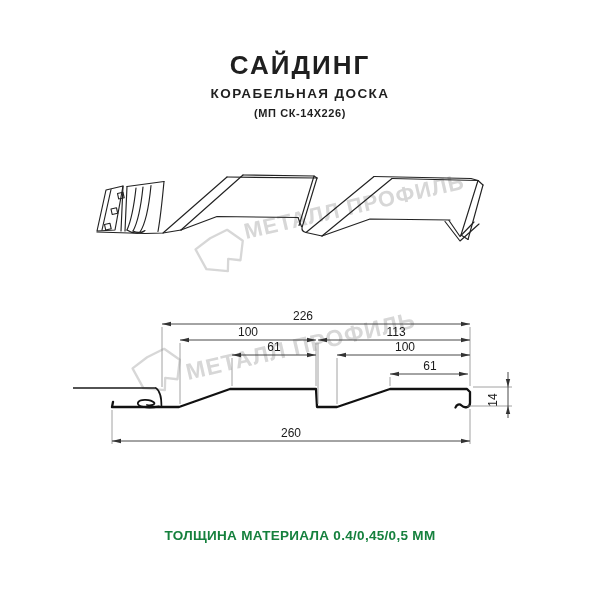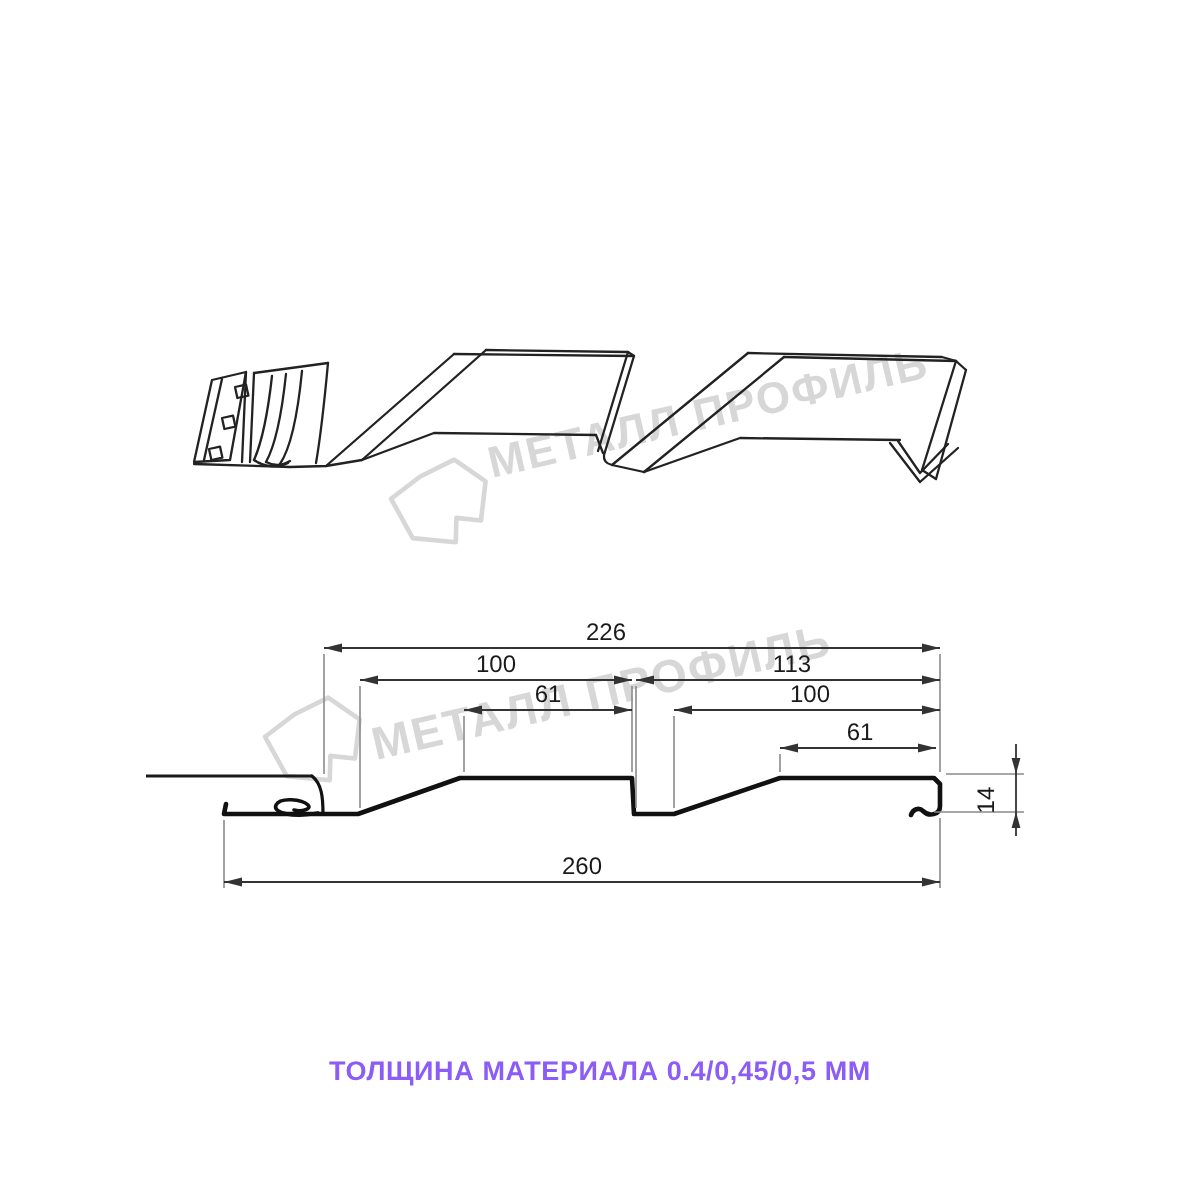--- a/index.html
+++ b/index.html
@@ -6,38 +6,43 @@
   .page{
     position:relative;width:600px;height:600px;background:#ffffff;
     font-family:"Liberation Sans",sans-serif;overflow:hidden;color:#1f1f1f;
   }
   .header{position:absolute;top:52px;left:0;width:600px;text-align:center;}
   .title{font-size:26px;font-weight:800;letter-spacing:2px;margin:0;line-height:1;}
   .subtitle{font-size:13.5px;font-weight:700;letter-spacing:1.4px;margin-top:9px;line-height:1;}
   .code{font-size:11px;font-weight:700;letter-spacing:0.6px;margin-top:7px;line-height:1;}
   .footer{
     position:absolute;top:528px;left:0;width:600px;text-align:center;
-    font-size:13.5px;font-weight:700;letter-spacing:0.3px;color:#8b5cf6;
+    font-size:13.5px;font-weight:700;letter-spacing:0.3px;color:#15803d;
   }
   svg.scene{position:absolute;left:0;top:0;}
   .sketch{stroke:#222222;stroke-width:1.15;fill:none;stroke-linejoin:round;stroke-linecap:round;}
   .profile{stroke:#111111;stroke-width:2.3;fill:none;stroke-linejoin:round;stroke-linecap:round;}
   .thinline{stroke:#1a1a1a;stroke-width:1.4;fill:none;}
   .ext{stroke:#8a8a8a;stroke-width:0.8;fill:none;}
   .dim{stroke:#333333;stroke-width:0.9;fill:none;}
   .arr{fill:#333333;stroke:none;}
   .dim-label{font-family:"Liberation Sans",sans-serif;font-size:12px;fill:#1a1a1a;text-anchor:middle;}
   .wm-text{font-family:"Liberation Sans",sans-serif;font-weight:700;fill:#d7d7d7;}
   .wm-logo{stroke:#d7d7d7;stroke-width:2.3;fill:none;stroke-linejoin:round;}
 </style>
 </head>
 <body>
 
 <div class="page">
 
+  <div class="header">
+    <h1 class="title">САЙДИНГ</h1>
+    <div class="subtitle">КОРАБЕЛЬНАЯ ДОСКА</div>
+    <div class="code">(МП СК-14Х226)</div>
+  </div>
 
   <svg class="scene" width="600" height="600" viewBox="0 0 600 600">
 
     <g>
       <path class="wm-logo" transform="translate(196,231) rotate(-8 24 20)" d="M16,6 L34,0 L48,13 L43,32 L31,29 L29,41 L8,36 L0,15 Z"></path>
       <text class="wm-text" x="246" y="239" font-size="22" letter-spacing="1" transform="rotate(-13 246 239)">МЕТАЛЛ ПРОФИЛЬ</text>
     </g>
 
     <g>
       <path class="wm-logo" transform="translate(133,350) rotate(-8 24 20)" d="M16,6 L34,0 L48,13 L43,32 L31,29 L29,41 L8,36 L0,15 Z"></path>

